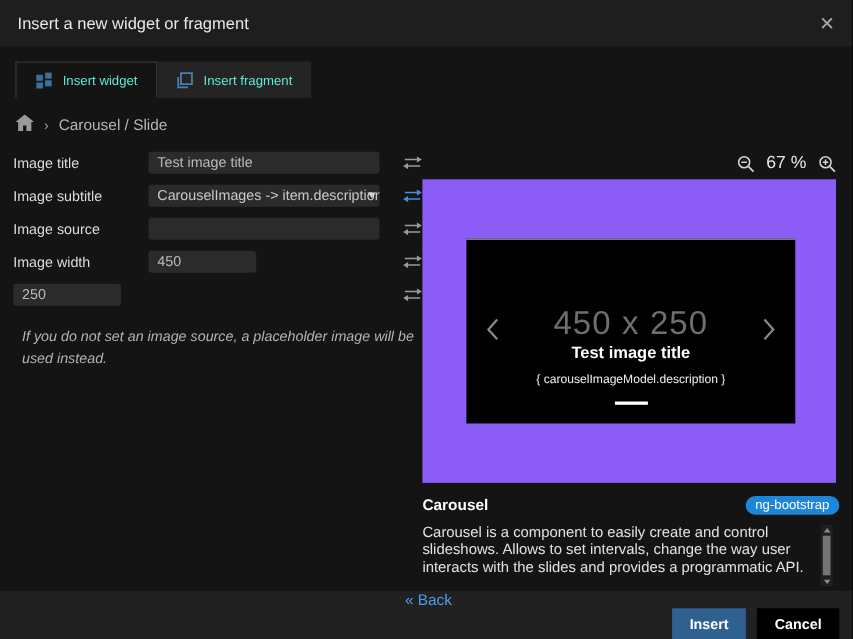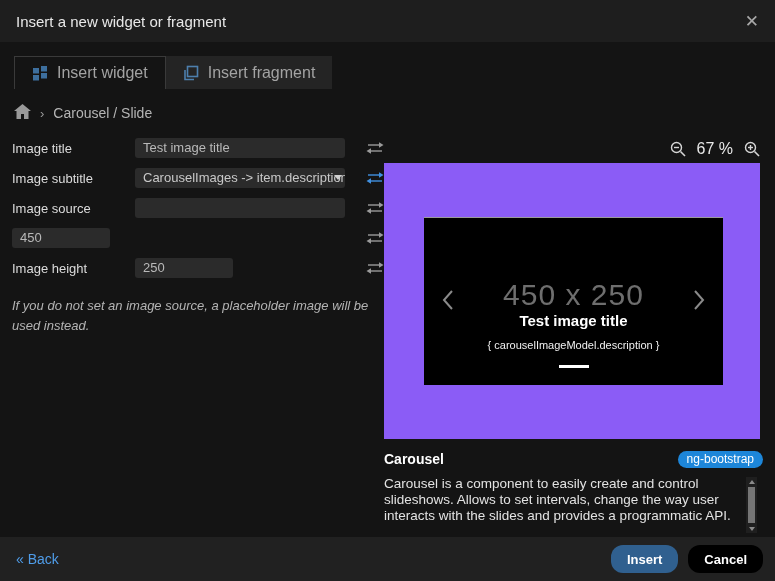--- a/index.html
+++ b/index.html
@@ -19,21 +19,21 @@
   .titlebar .title { font-size:15px; color:#e8e8e8; }
   .close-btn {
     margin-left:auto; background:none; border:none; color:#a8a8a8;
     font-size:17px; line-height:1; cursor:pointer; font-family:inherit;
   }
 
   
   .tabs { position:absolute; top:56px; left:14px; display:flex; align-items:flex-end; }
   .tab {
     height:33px; display:flex; align-items:center; gap:9px; padding:0 17px;
-    font-size:16px; color:#a3a3a3; cursor:pointer;
+    font-size:12px; color:#5eead4; cursor:pointer;
   }
   .tab.active { background:#141414; border:1px solid #3a3a3a; border-bottom:none; }
   .tab.inactive { background:#242424; }
   .tab svg { display:block; }
 
   
   .breadcrumb {
     position:absolute; top:104px; left:14px; display:flex; align-items:center;
     gap:9px; font-size:14px; color:#b5b5b5;
   }
@@ -52,21 +52,21 @@
   }
   .fctrl .select-box { color:#c9c9c9; padding-right:12px; cursor:pointer;text-align:center; }
   .select-caret {
     position:absolute; right:3px; top:7px; width:0; height:0;
     border-left:4px solid transparent; border-right:4px solid transparent;
     border-top:5px solid #d0d0d0;
   }
   .swap-slot { margin-left:auto; width:20px; display:flex; justify-content:flex-end; cursor:pointer; }
 
   .note {
-    position:absolute; top:296px; left:12px; width:372px;
+    position:absolute; top:296px; left:20px; width:372px;
     font-size:13px; font-style:italic; color:#b4b4b4; line-height:1.5;
   }
 
   
   .zoombar {
     position:absolute; top:138px; left:384px; width:376px; height:22px;
     display:flex; align-items:center; justify-content:flex-end; gap:11px;
   }
   .zoom-pct { font-size:16px; color:#e8e8e8; }
   .zoom-btn { cursor:pointer; display:flex; }
@@ -118,26 +118,26 @@
     background:#1f1f1f; display:flex; flex-direction:column; align-items:center;
   }
   .vscroll .arr { height:9px; display:flex; align-items:center; justify-content:center; cursor:pointer; }
   .tri-up { width:0; height:0; border-left:3px solid transparent; border-right:3px solid transparent; border-bottom:4px solid #8a8a8a; }
   .tri-down { width:0; height:0; border-left:3px solid transparent; border-right:3px solid transparent; border-top:4px solid #8a8a8a; }
   .vscroll .thumb { width:7px; flex:1; margin:1px 0; background:#757575; cursor:grab; }
 
   
   .footer {
     position:absolute; bottom:0; left:0; width:775px; height:44px;
-    background:#212121; display:flex; align-items:center; padding:0 12px;
+    background:#212121; display:flex; align-items:center; padding:0 12px;flex-direction:column;
   }
   .back-link { font-size:14px; color:#4f9ce8; text-decoration:none; margin-left:4px; cursor:pointer; }
   .footer .btns { margin-left:auto; display:flex; gap:10px; }
   .btn {
-    border:none; border-radius:12px; color:#fff; font-size:13px; font-weight:bold;
+    border:none; border-radius:0; color:#fff; font-size:13px; font-weight:bold;
     height:28px; padding:0 16px; cursor:pointer; font-family:inherit;
   }
   .btn.primary { background:#30608f; }
   .btn.secondary { background:#000000; }
 </style>
 </head>
 <body>
 
 <div class="dialog">
 
@@ -221,35 +221,35 @@
         <svg width="18" height="14" viewBox="0 0 18 14">
           <line x1="2" y1="4" x2="13" y2="4" stroke="#9a9a9a" stroke-width="1.4"></line>
           <path d="M13 1.2 L17.5 4 L13 6.8 Z" fill="#9a9a9a"></path>
           <line x1="5" y1="10" x2="16" y2="10" stroke="#9a9a9a" stroke-width="1.4"></line>
           <path d="M5 7.2 L0.5 10 L5 12.8 Z" fill="#9a9a9a"></path>
         </svg>
       </span>
     </div>
 
     <div class="form-row">
+      <span class="flabel">Image width</span>
       <span class="fctrl small">
         <input type="text" value="450" style="">
       </span>
       <span class="swap-slot">
         <svg width="18" height="14" viewBox="0 0 18 14">
           <line x1="2" y1="4" x2="13" y2="4" stroke="#9a9a9a" stroke-width="1.4"></line>
           <path d="M13 1.2 L17.5 4 L13 6.8 Z" fill="#9a9a9a"></path>
           <line x1="5" y1="10" x2="16" y2="10" stroke="#9a9a9a" stroke-width="1.4"></line>
           <path d="M5 7.2 L0.5 10 L5 12.8 Z" fill="#9a9a9a"></path>
         </svg>
       </span>
     </div>
 
     <div class="form-row">
-      <span class="flabel">Image height</span>
       <span class="fctrl small">
         <input type="text" value="250" style="">
       </span>
       <span class="swap-slot">
         <svg width="18" height="14" viewBox="0 0 18 14">
           <line x1="2" y1="4" x2="13" y2="4" stroke="#9a9a9a" stroke-width="1.4"></line>
           <path d="M13 1.2 L17.5 4 L13 6.8 Z" fill="#9a9a9a"></path>
           <line x1="5" y1="10" x2="16" y2="10" stroke="#9a9a9a" stroke-width="1.4"></line>
           <path d="M5 7.2 L0.5 10 L5 12.8 Z" fill="#9a9a9a"></path>
         </svg>

